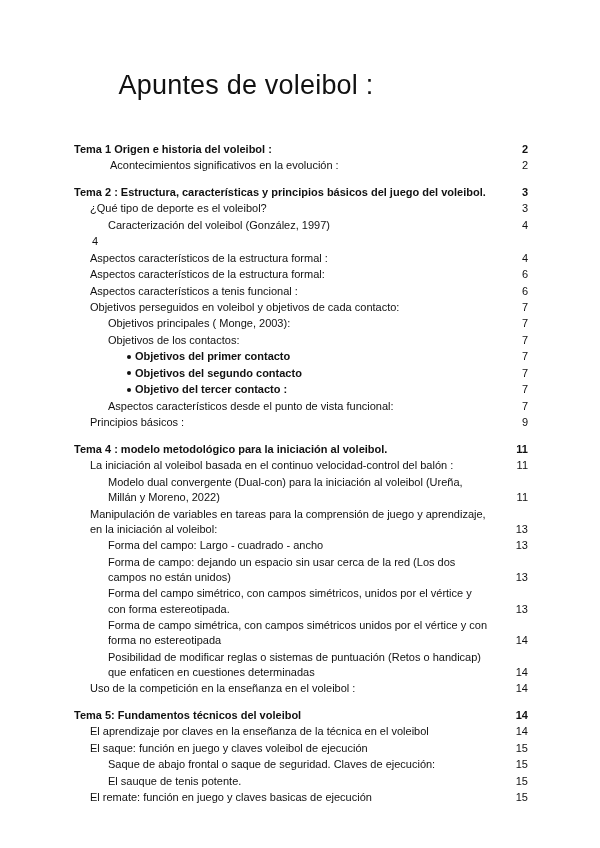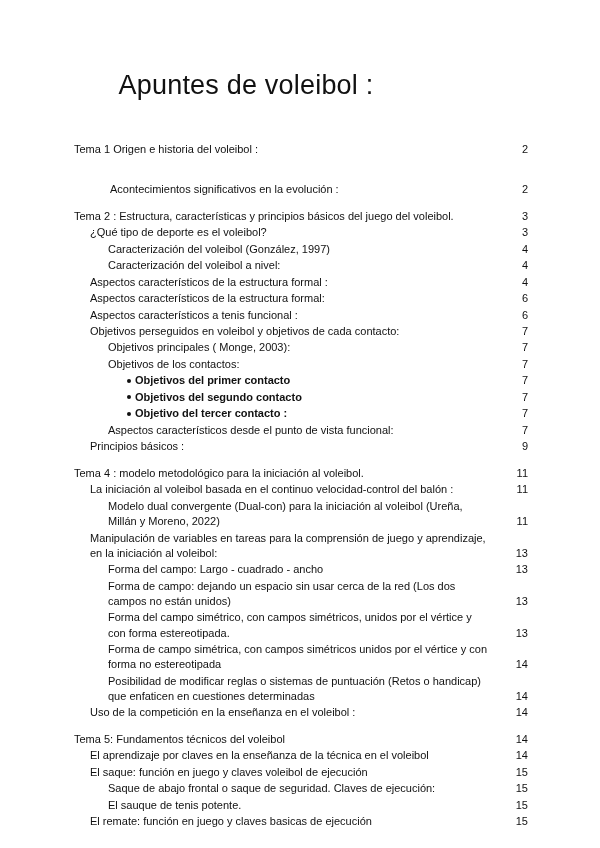--- a/index.html
+++ b/index.html
@@ -5,26 +5,26 @@
   html, body { margin: 0; padding: 0; background: #ffffff; }
   body { width: 600px; height: 848px; position: relative; overflow: hidden;
          font-family: "Liberation Sans", sans-serif; color: #111; }
   .title { position: absolute; top: 70px; left: 0; width: 492px; text-align: center;
            font-size: 27px; font-weight: normal; color: #111; letter-spacing: 0.2px; }
   .toc { position: absolute; top: 141px; left: 74px; width: 454px; font-size: 11px; }
   .entry { position: relative; display: flex; align-items: flex-end; line-height: 15.2px;
            padding: 0.65px 0; }
   .entry .label { flex: 1; padding-right: 12px; }
   .entry .page { width: 24px; text-align: right; flex: 0 0 24px; }
-  .entry.h0 { font-weight: normal; margin-top: 10px; gap: 15px; }
+  .entry.h0 { font-weight: bold; margin-top: 10px; }
   .entry.h0.first { margin-top: 0; }
   .entry.l1 .label { padding-left: 16px; }
   .entry.l2 .label { padding-left: 34px; }
   .entry.l3 .label { padding-left: 53px; font-weight: bold; }
-  .entry.l1 .label.ind36 { padding-left: 36px; margin-top: 24px; }
+  .entry.l1 .label.ind36 { padding-left: 36px; }
   .bullet { display: inline-block; width: 4px; height: 4px; border-radius: 50%;
             background: #111; margin-right: 4px; vertical-align: middle; position: relative; top: -1px; }
   .entry.multi .label { line-height: 15.2px; }
 </style>
 </head>
 <body>
 
 <div class="title">Apuntes de voleibol :</div>
 
 <div class="toc">
@@ -44,21 +44,20 @@
   </div>
   <div class="entry l1">
     <span class="label">¿Qué tipo de deporte es el voleibol?</span>
     <span class="page">3</span>
   </div>
   <div class="entry l2">
     <span class="label">Caracterización del voleibol (González, 1997)</span>
     <span class="page">4</span>
   </div>
   <div class="entry l2">
-    <span class="label">Caracterización del voleibol a nivel:</span>
     <span class="page">4</span>
   </div>
   <div class="entry l1">
     <span class="label">Aspectos característicos de la estructura formal :</span>
     <span class="page">4</span>
   </div>
   <div class="entry l1">
     <span class="label">Aspectos característicos de la estructura formal:</span>
     <span class="page">6</span>
   </div>

